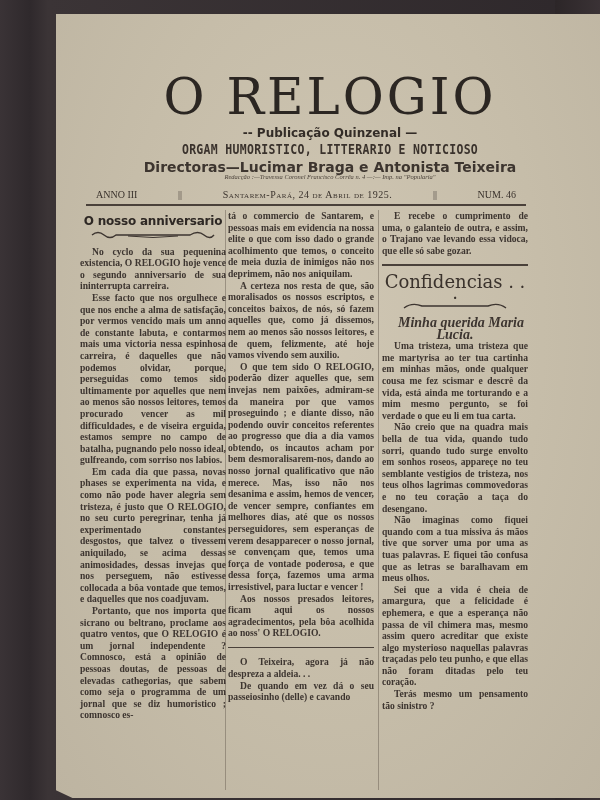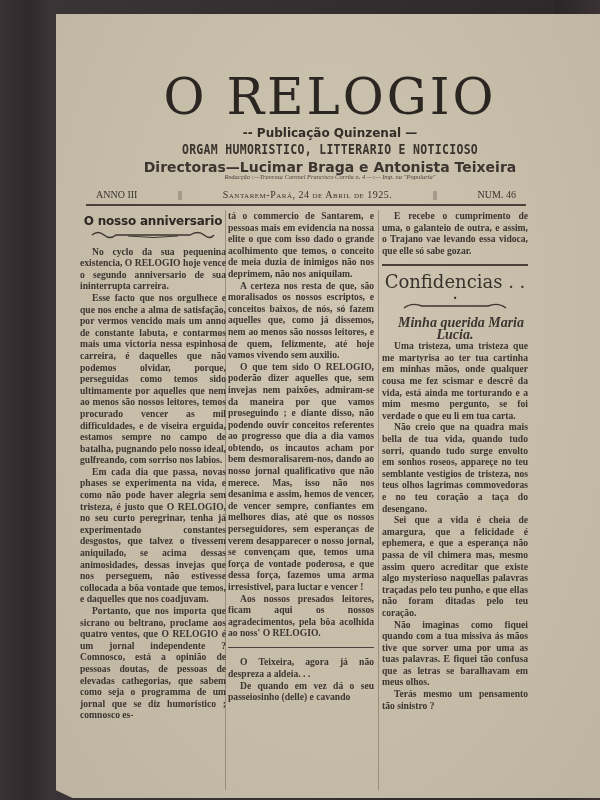--- a/index.html
+++ b/index.html
@@ -120,18 +120,18 @@
   <div class="col col3">
     <p>E recebe o cumprimento de uma, o galanteio de outra, e assim, o Trajano vae levando essa vidoca, que elle só sabe gozar.</p>
     <div class="hr"></div>
     <div class="head2">Confidencias . . .</div>
     <svg class="flourish" width="110" height="10" viewBox="0 0 110 10">
       <path d="M4 7 Q12 1 22 5 L88 5 Q98 1 106 7" stroke="#3d3530" stroke-width="1.4" fill="none"></path>
     </svg>
     <p class="salute">Minha querida Maria Lucia.</p>
     <p>Uma tristeza, uma tristeza que me martyrisa ao ter tua cartinha em minhas mãos, onde qualquer cousa me fez scismar e descrê da vida, está ainda me torturando e a mim mesmo pergunto, se foi verdade o que eu li em tua carta.</p>
     <p>Não creio que na quadra mais bella de tua vida, quando tudo sorri, quando tudo surge envolto em sonhos roseos, appareçe no teu semblante vestigios de tristeza, nos teus olhos lagrimas commovedoras e no teu coração a taça do desengano.</p>
+    <p>Não imaginas como fiquei quando com a tua missiva ás mãos tive que sorver uma por uma as tuas palavras. E fiquei tão confusa que as letras se baralhavam em meus olhos.</p>
     <p>Sei que a vida é cheia de amargura, que a felicidade é ephemera, e que a esperança não passa de vil chimera mas, mesmo assim quero acreditar que existe algo mysterioso naquellas palavras traçadas pelo teu punho, e que ellas não foram ditadas pelo teu coração.</p>
-    <p>Não imaginas como fiquei quando com a tua missiva ás mãos tive que sorver uma por uma as tuas palavras. E fiquei tão confusa que as letras se baralhavam em meus olhos.</p>
     <p>Terás mesmo um pensamento tão sinistro ?</p>
   </div>
 
 </div>
 
 </body></html>

